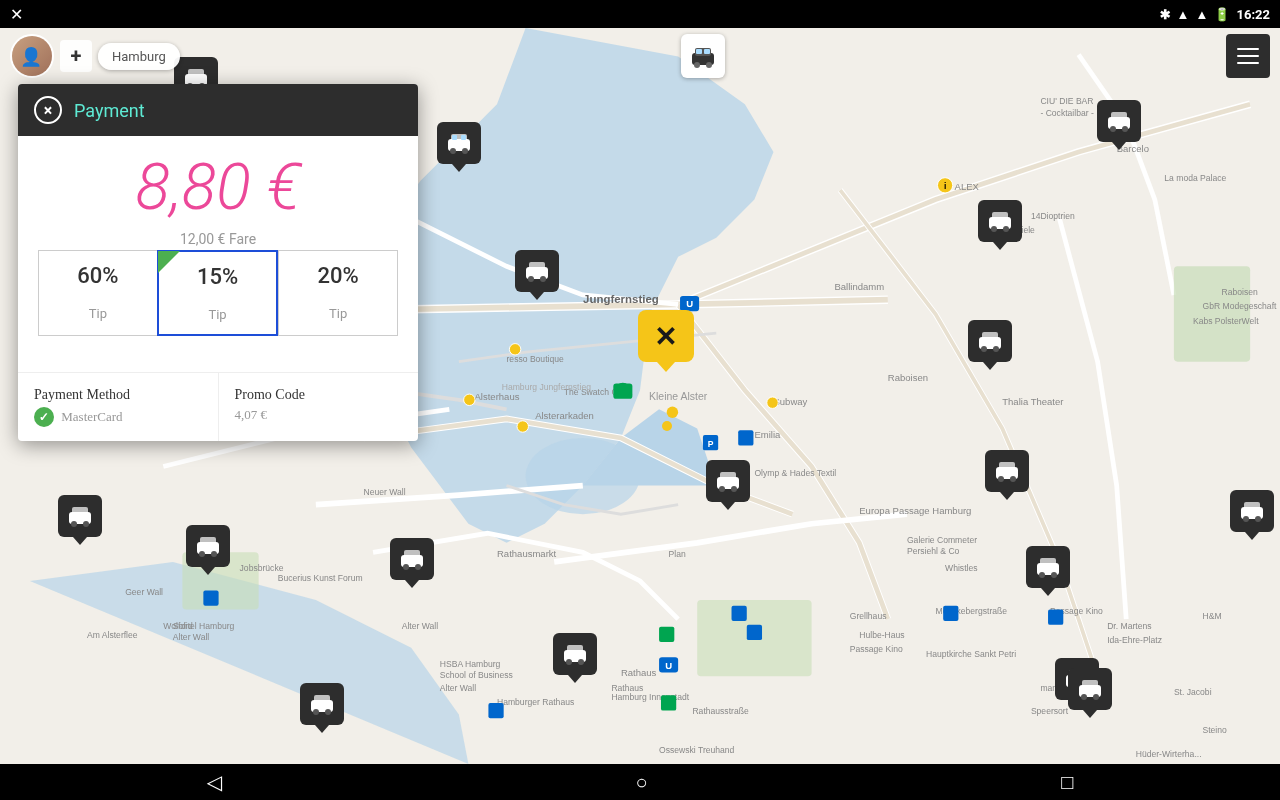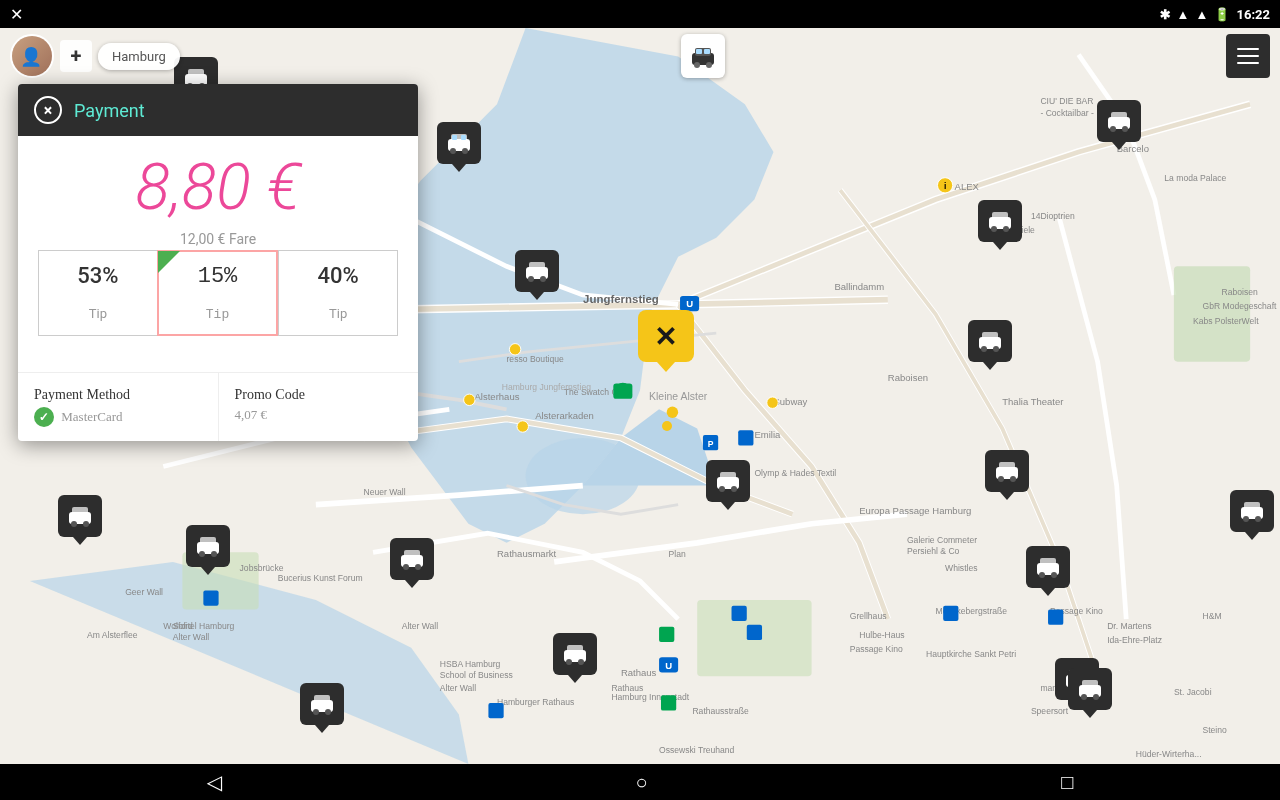--- a/index.html
+++ b/index.html
@@ -81,21 +81,21 @@
     #price-main { text-align: center; font-size: 64px; font-weight: 300; color: #ec4899; line-height: 1; margin-bottom: 8px; font-style: italic; }
 
     #price-details { text-align: center; color: #999; font-size: 14px; line-height: 1.6; }
 
     #tip-buttons { display: flex; gap: 0; margin-bottom: 20px; }
     .tip-btn {
       flex: 1; border: 1px solid #ccc; background: #fff; padding: 12px 8px;
       text-align: center; cursor: pointer; position: relative;
     }
     .tip-btn:not(:last-child) { border-right: none; }
-    .tip-btn.selected { border: 2px solid #fca5a5; font-family: Liberation Mono, monospace; }
+    .tip-btn.selected { border: 2px solid #1d4ed8; }
     .tip-percent { font-size: 22px; font-weight: 500; color: #333; }
     .tip-label { font-size: 13px; color: #999; margin-top: 18px; }
     .check-mark {
       position: absolute; top: -1px; left: -1px;
       width: 0; height: 0;
       border-left: 22px solid #4caf50;
       border-bottom: 22px solid transparent;
     }
     .check-mark::after {
       content: '✓';
@@ -350,30 +350,30 @@
     <div id="close-btn">×</div>
     <span id="payment-title">Payment</span>
   </div>
   <div id="payment-body">
     <div id="price-main">8,80 €</div>
     <div id="price-details">
       <div>12,00 € Fare</div>
     </div>
     <div id="tip-buttons">
       <div class="tip-btn">
-        <div class="tip-percent">53%</div>
+        <div class="tip-percent">60%</div>
         <div class="tip-label">Tip</div>
       </div>
       <div class="tip-btn selected">
         <div class="check-mark"></div>
         <div class="tip-percent">15%</div>
         <div class="tip-label">Tip</div>
       </div>
       <div class="tip-btn">
-        <div class="tip-percent">40%</div>
+        <div class="tip-percent">20%</div>
         <div class="tip-label">Tip</div>
       </div>
     </div>
   </div>
   <div id="payment-footer">
     <div class="footer-section">
       <div class="footer-label">Payment Method</div>
       <div class="footer-value">
         <span class="footer-check">✓</span>
         <span>MasterCard</span>

